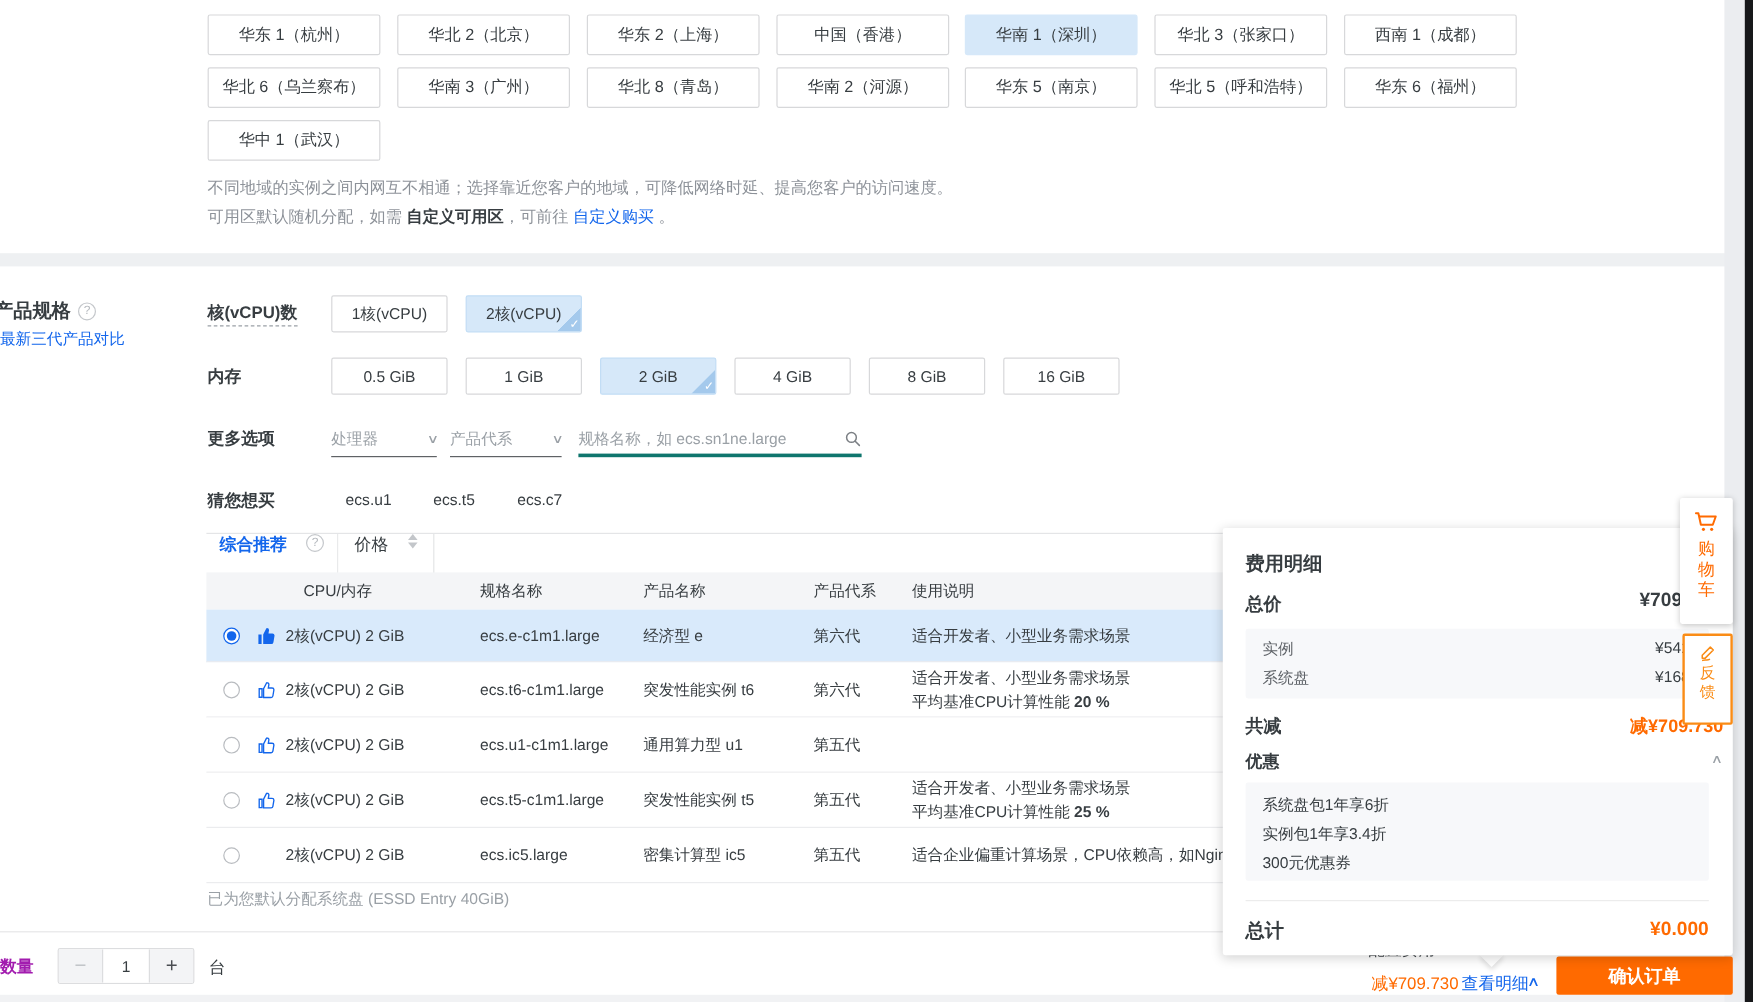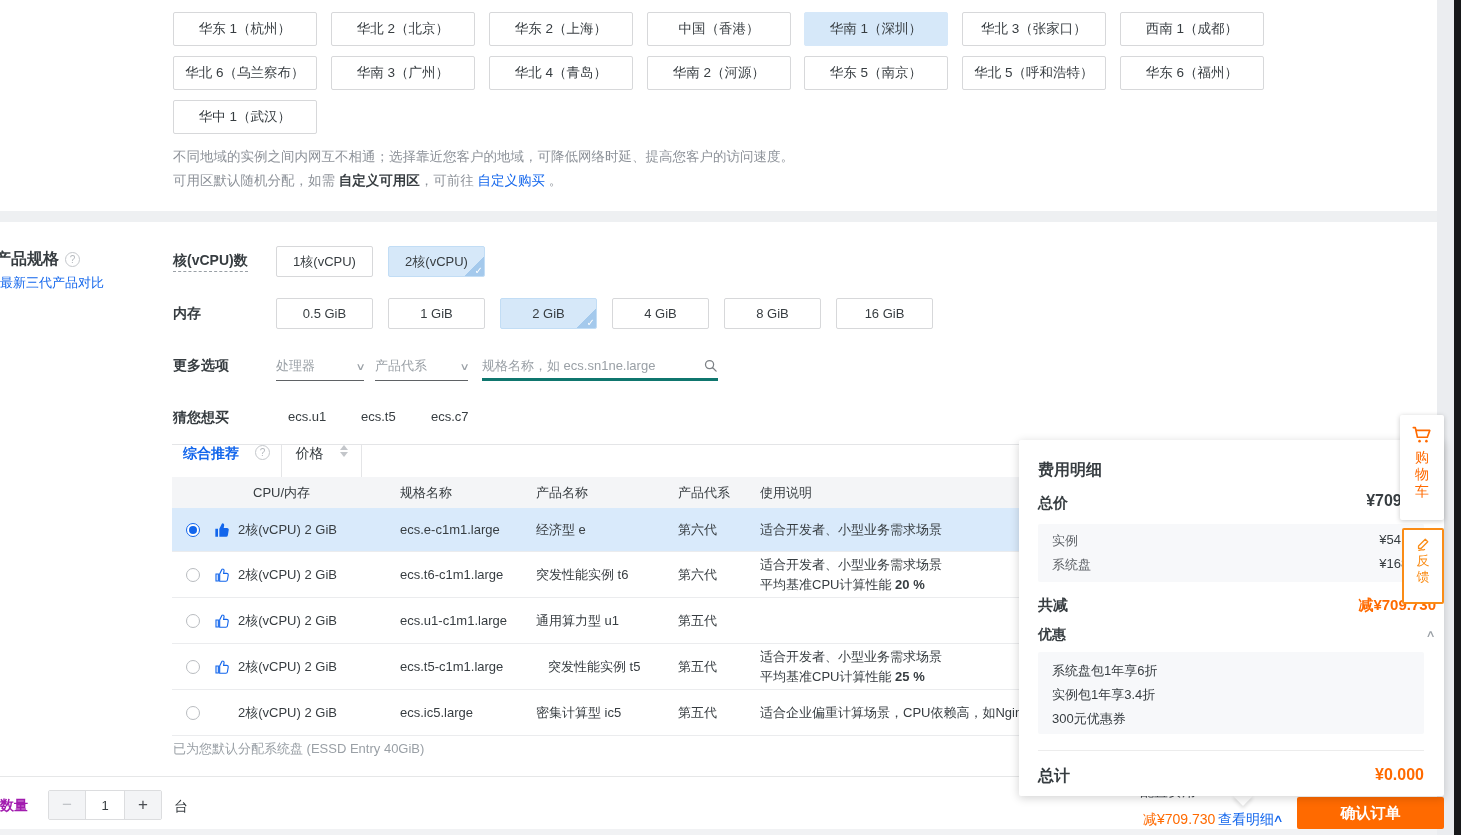--- a/index.html
+++ b/index.html
@@ -86,21 +86,21 @@
   <div>
     <div class="rbtn" style="left:173px;top:12px">华东 1（杭州）</div>
     <div class="rbtn" style="left:331px;top:12px">华北 2（北京）</div>
     <div class="rbtn" style="left:489px;top:12px">华东 2（上海）</div>
     <div class="rbtn" style="left:647px;top:12px">中国（香港）</div>
     <div class="rbtn sel" style="left:804px;top:12px">华南 1（深圳）</div>
     <div class="rbtn" style="left:962px;top:12px">华北 3（张家口）</div>
     <div class="rbtn" style="left:1120px;top:12px">西南 1（成都）</div>
     <div class="rbtn" style="left:173px;top:56px">华北 6（乌兰察布）</div>
     <div class="rbtn" style="left:331px;top:56px">华南 3（广州）</div>
-    <div class="rbtn" style="left:489px;top:56px">华北 4（青岛）</div>
+    <div class="rbtn" style="left:489px;top:56px">华北 8（青岛）</div>
     <div class="rbtn" style="left:647px;top:56px">华南 2（河源）</div>
     <div class="rbtn" style="left:804px;top:56px">华东 5（南京）</div>
     <div class="rbtn" style="left:962px;top:56px">华北 5（呼和浩特）</div>
     <div class="rbtn" style="left:1120px;top:56px">华东 6（福州）</div>
     <div class="rbtn" style="left:173px;top:100px">华中 1（武汉）</div>
   </div>
 
   <div class="note" style="top:148px">不同地域的实例之间内网互不相通；选择靠近您客户的地域，可降低网络时延、提高您客户的访问速度。</div>
   <div class="note" style="top:172px">
     <span>可用区默认随机分配，如需 </span><b style="color:#373d41">自定义可用区</b><span>，可前往 </span><span class="blue">自定义购买</span><span> 。</span>
@@ -240,21 +240,21 @@
       <span class="cell" style="left:14px">
           <span class="radio"></span>
         </span>
       <span class="cell" style="left:42px">
         <svg width="16" height="16" viewBox="0 0 24 24" fill="none" stroke="#1366ec" stroke-width="1.7">
             <path d="M3 10.5h3.5v10.5H3zM21.4 11.7l-1.3 7.8a2.3 2.3 0 0 1-2.3 1.9H8.5V10.4L12 3.5a1 1 0 0 1 .9-.5 2.2 2.2 0 0 1 2.2 2.2L14.4 9.5h4.7a2.3 2.3 0 0 1 2.3 2.2z"></path>
           </svg>
       </span>
       <span class="cell" style="left:66px">2核(vCPU) 2 GiB</span>
       <span class="cell" style="left:228px">ecs.t5-c1m1.large</span>
-      <span class="cell" style="left:376px">突发性能实例 t5</span>
+      <span class="cell" style="left:364px">突发性能实例 t5</span>
       <span class="cell" style="left:506px">第五代</span>
       <span class="cell" style="left:588px">
         <span class="desc2col">
           <span>适合开发者、小型业务需求场景</span>
           <span><span>平均基准CPU计算性能 </span><b>25 %</b></span>
         </span>
       </span>
     </div>
 
     <div class="trow" style="top:246px;height:46px">

